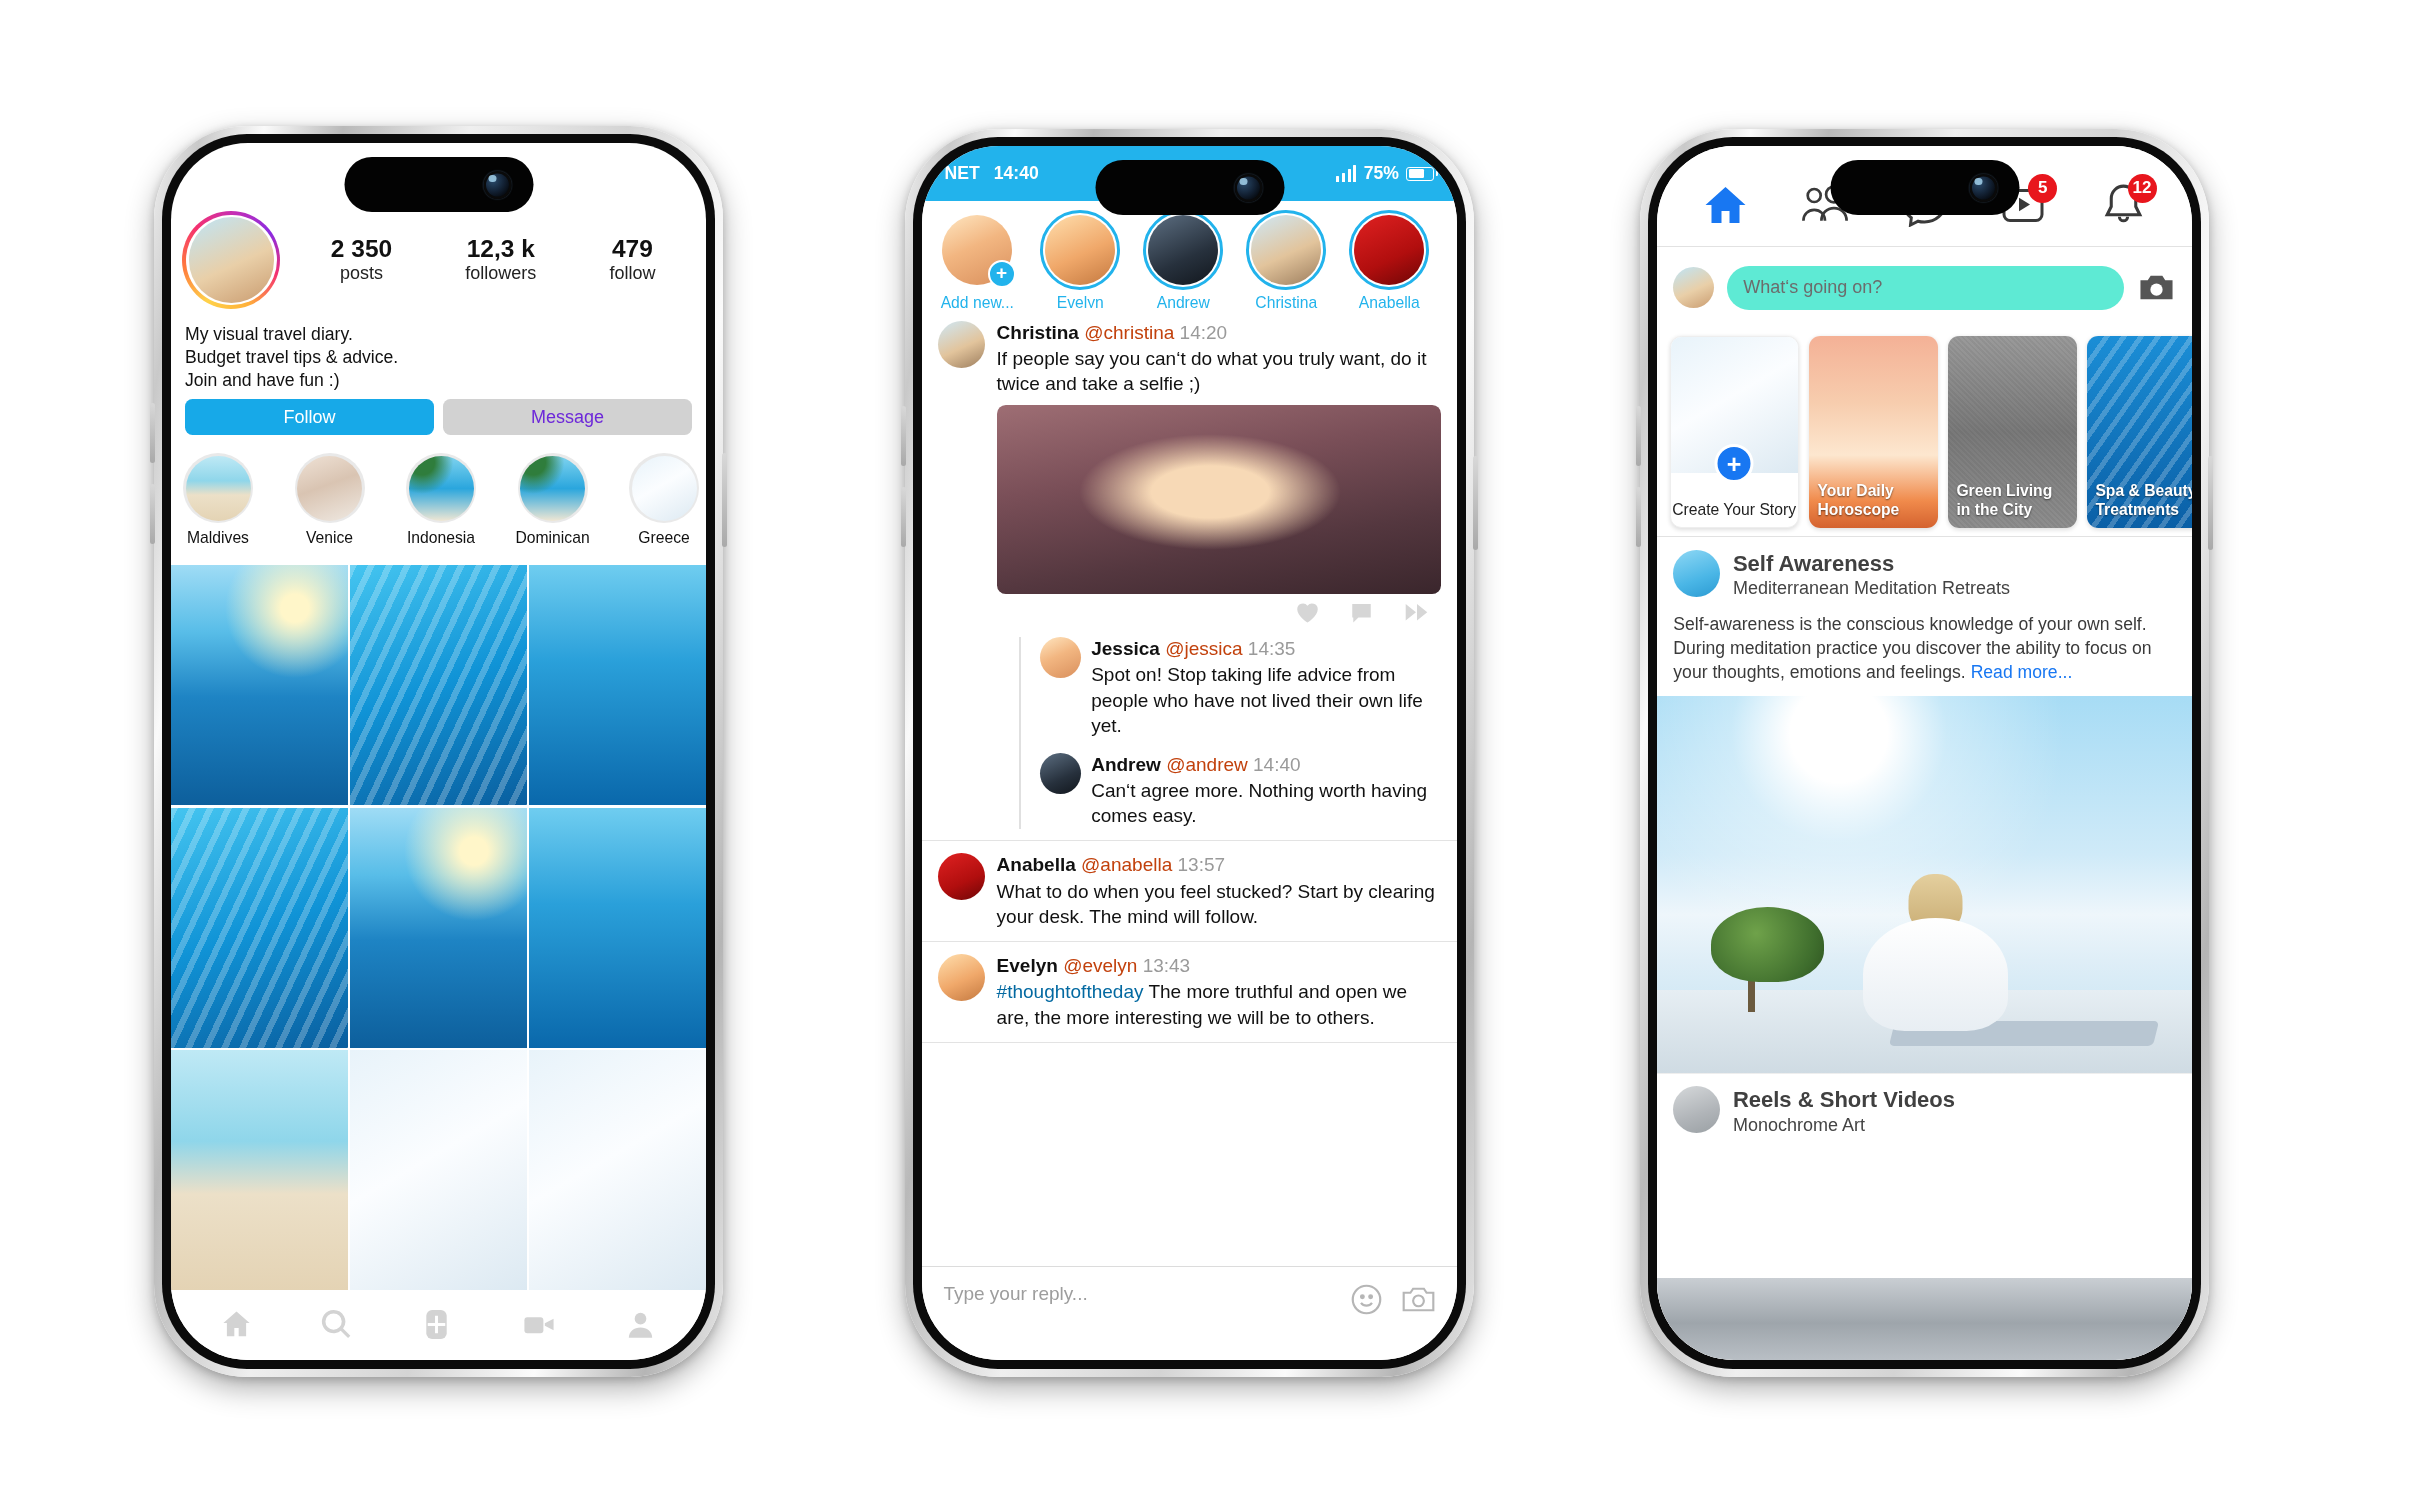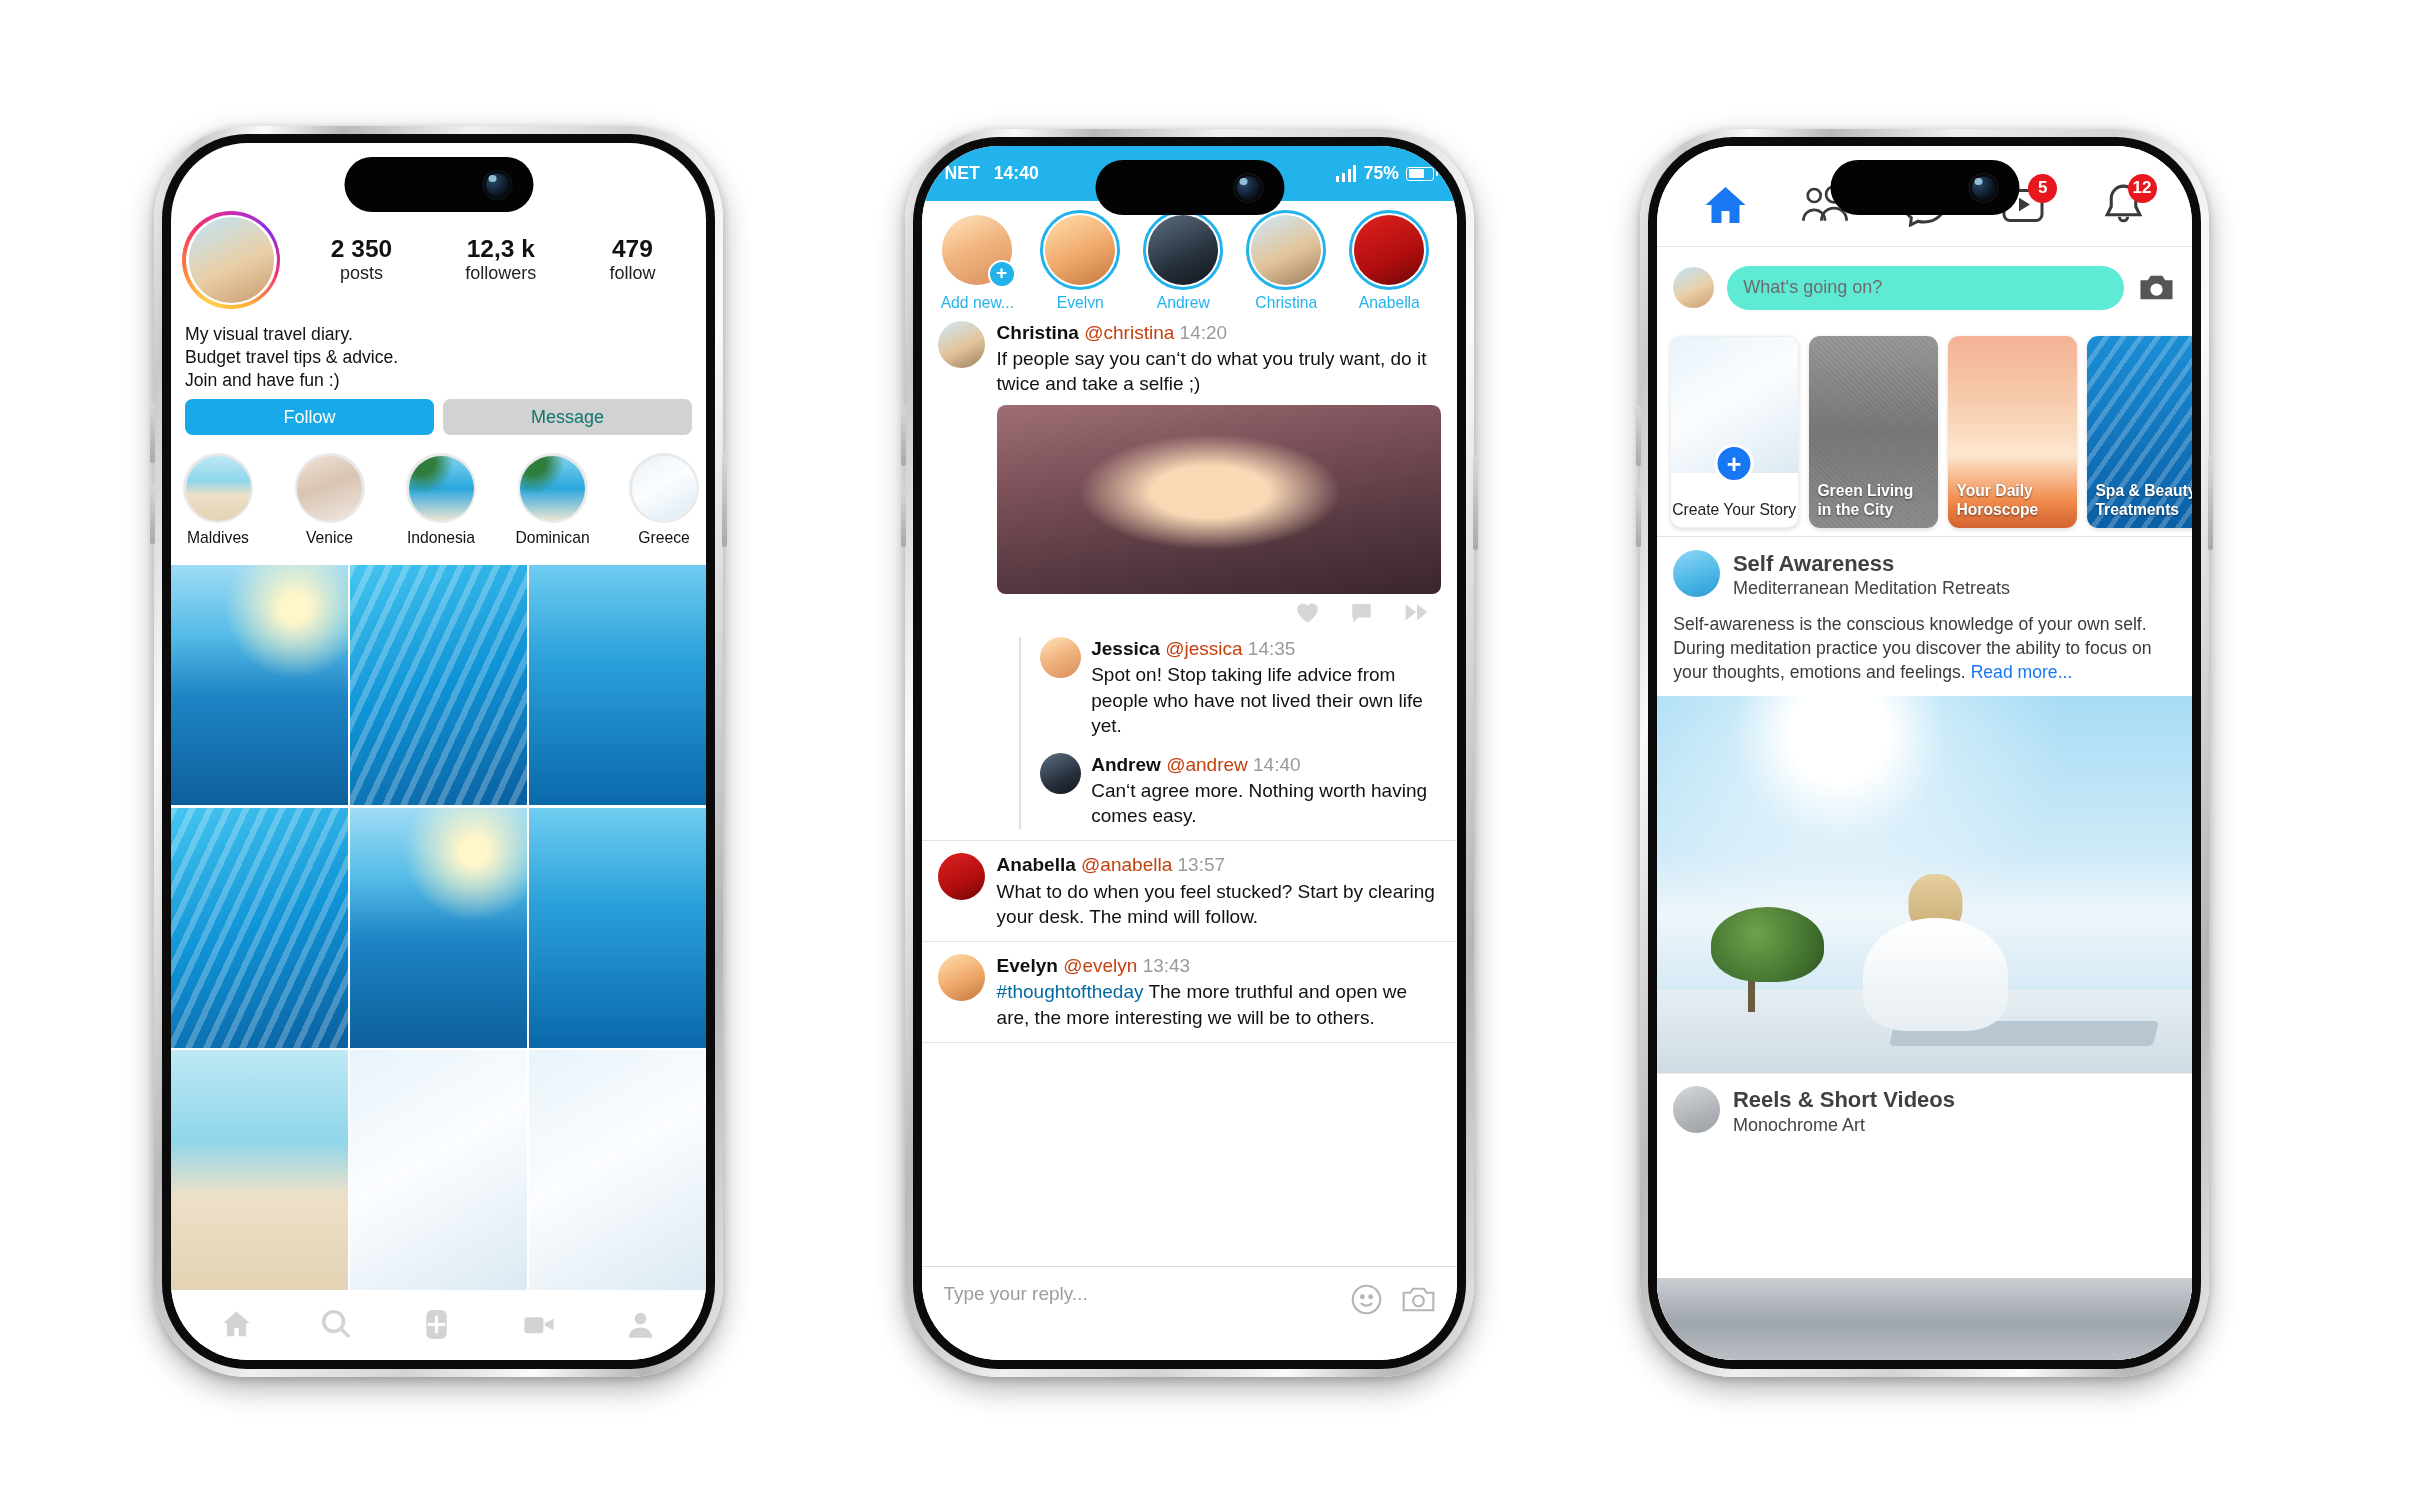--- a/index.html
+++ b/index.html
@@ -85,21 +85,21 @@
   .p1-avatar{ width:100%;height:100%;border-radius:50%; overflow:hidden;}
   .p1-stats{ flex:1; display:flex; justify-content:space-around; margin-left:14px;}
   .p1-stat{ text-align:center;}
   .p1-stat .num{ font-size:24.5px;font-weight:bold;color:#111;line-height:1.12;}
   .p1-stat .lbl{ font-size:18px;color:#222;line-height:1.2;}
   .p1-bio{ position:absolute; top:180px; left:14px; right:14px; font-size:17.6px; color:#111; line-height:1.32;}
   .p1-actions{ position:absolute; top:256px; left:14px; right:14px; display:flex; gap:8.8px;}
   .p1-btn{ flex:1; height:36px; border-radius:7.5px; display:flex;align-items:center;justify-content:center;
            font-size:18px; }
   .p1-follow{ background:#17a9e8; color:#fff; }
-  .p1-message{ background:#d2d2d2; color:#0f766e; }
+  .p1-message{ background:#d2d2d2; color:#6d28d9; }
   .p1-highs{ position:absolute; top:310px; left:10px; right:5px; display:flex; justify-content:space-between;}
   .p1-high{ width:74px; text-align:center;}
   .p1-high-ring{ width:70px;height:70px;border-radius:50%;background:#e9e9e9;padding:2.5px;margin:0 auto;}
   .p1-high-img{ width:100%;height:100%;border-radius:50%;overflow:hidden;}
   .p1-high-lbl{ font-size:15.7px;color:#111;margin-top:6.3px;}
   .p1-grid{ position:absolute; top:422px; left:0; right:0; bottom:70px;
             display:grid; grid-template-columns:repeat(3,1fr); grid-template-rows:repeat(3,1fr); gap:2.5px;}
   .p1-cell{ overflow:hidden; }
   .p1-tabbar{ position:absolute; left:0;right:0;bottom:0;height:70px;background:#fff;
               display:flex;align-items:center;justify-content:space-around;padding:0 15px; z-index:6;}
@@ -552,26 +552,26 @@
           </svg>
       </div>
 
       <div class="p3-stories">
         <div class="p3-card create">
           <div class="img ph white-wear"></div>
           <div class="p3-create-plus">+</div>
           <div class="p3-create-lbl">Create Your Story</div>
         </div>
         <div class="p3-card">
+          <div class="img ph sunset"></div>
+          <div class="p3-card-lbl">Your Daily Horoscope</div>
+        </div>
+        <div class="p3-card">
           <div class="img ph asphalt"></div>
           <div class="p3-card-lbl">Green Living in the City</div>
-        </div>
-        <div class="p3-card">
-          <div class="img ph sunset"></div>
-          <div class="p3-card-lbl">Your Daily Horoscope</div>
         </div>
         <div class="p3-card">
           <div class="img ph water-blue"></div>
           <div class="p3-card-lbl">Spa &amp; Beauty Treatments</div>
         </div>
       </div>
 
       <div class="p3-post">
         <div class="p3-post-head">
           <div class="p3-post-av avatar-blue"></div>

